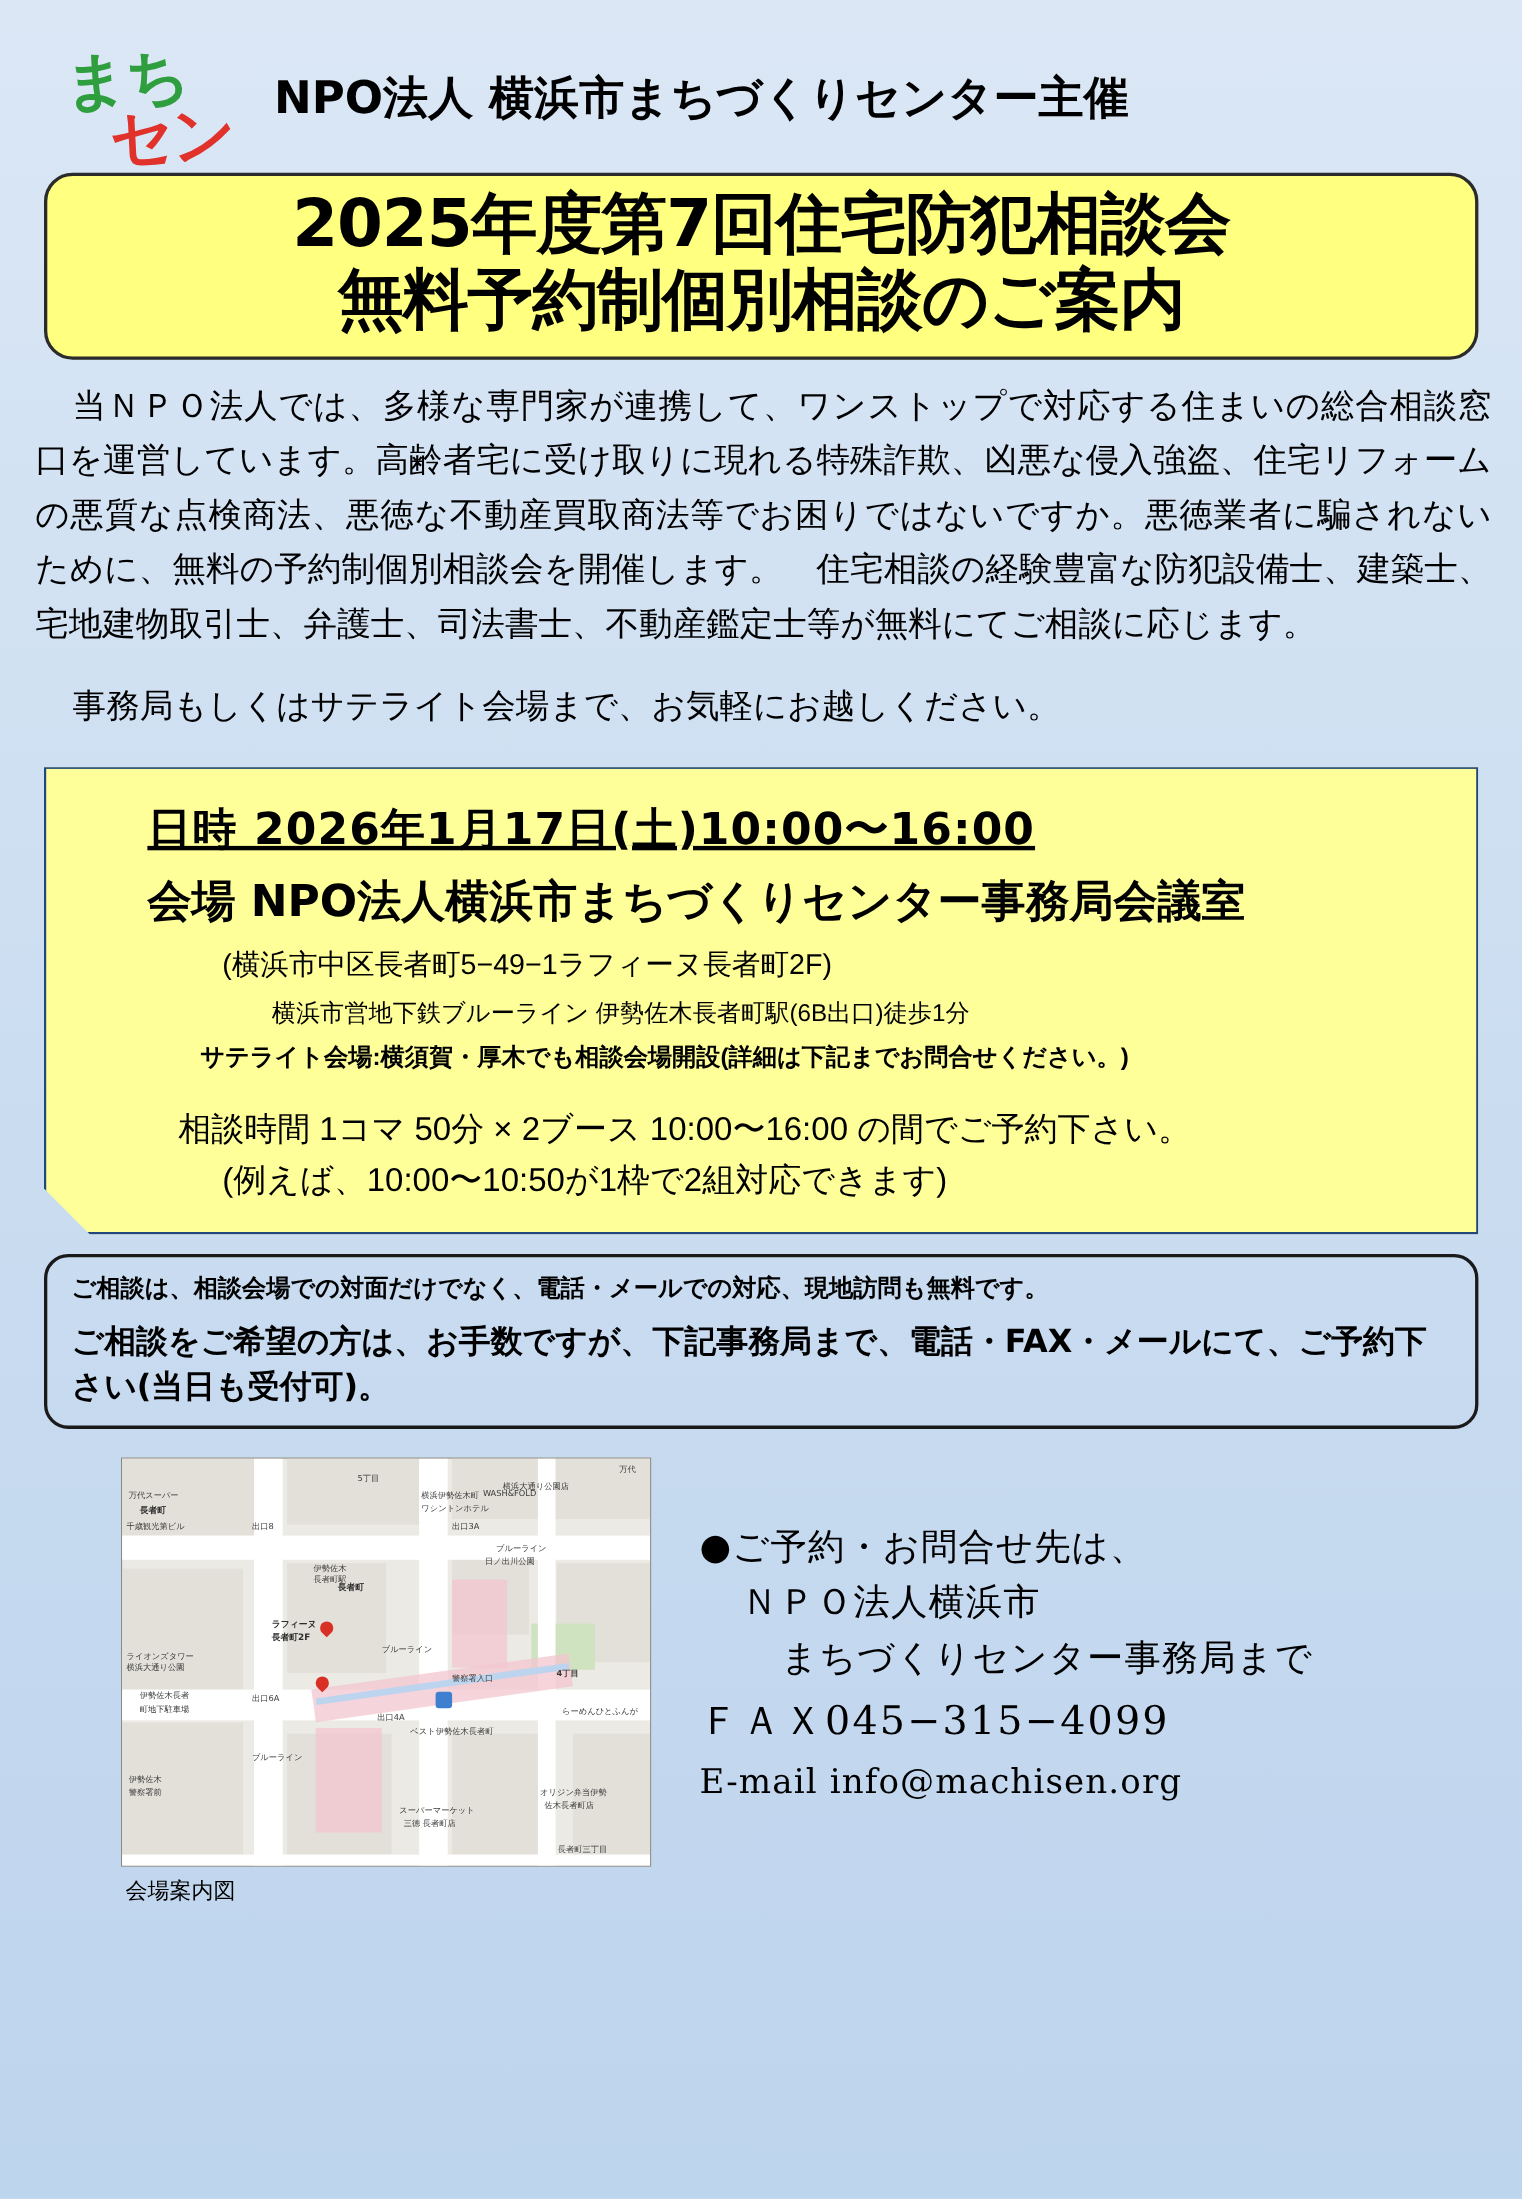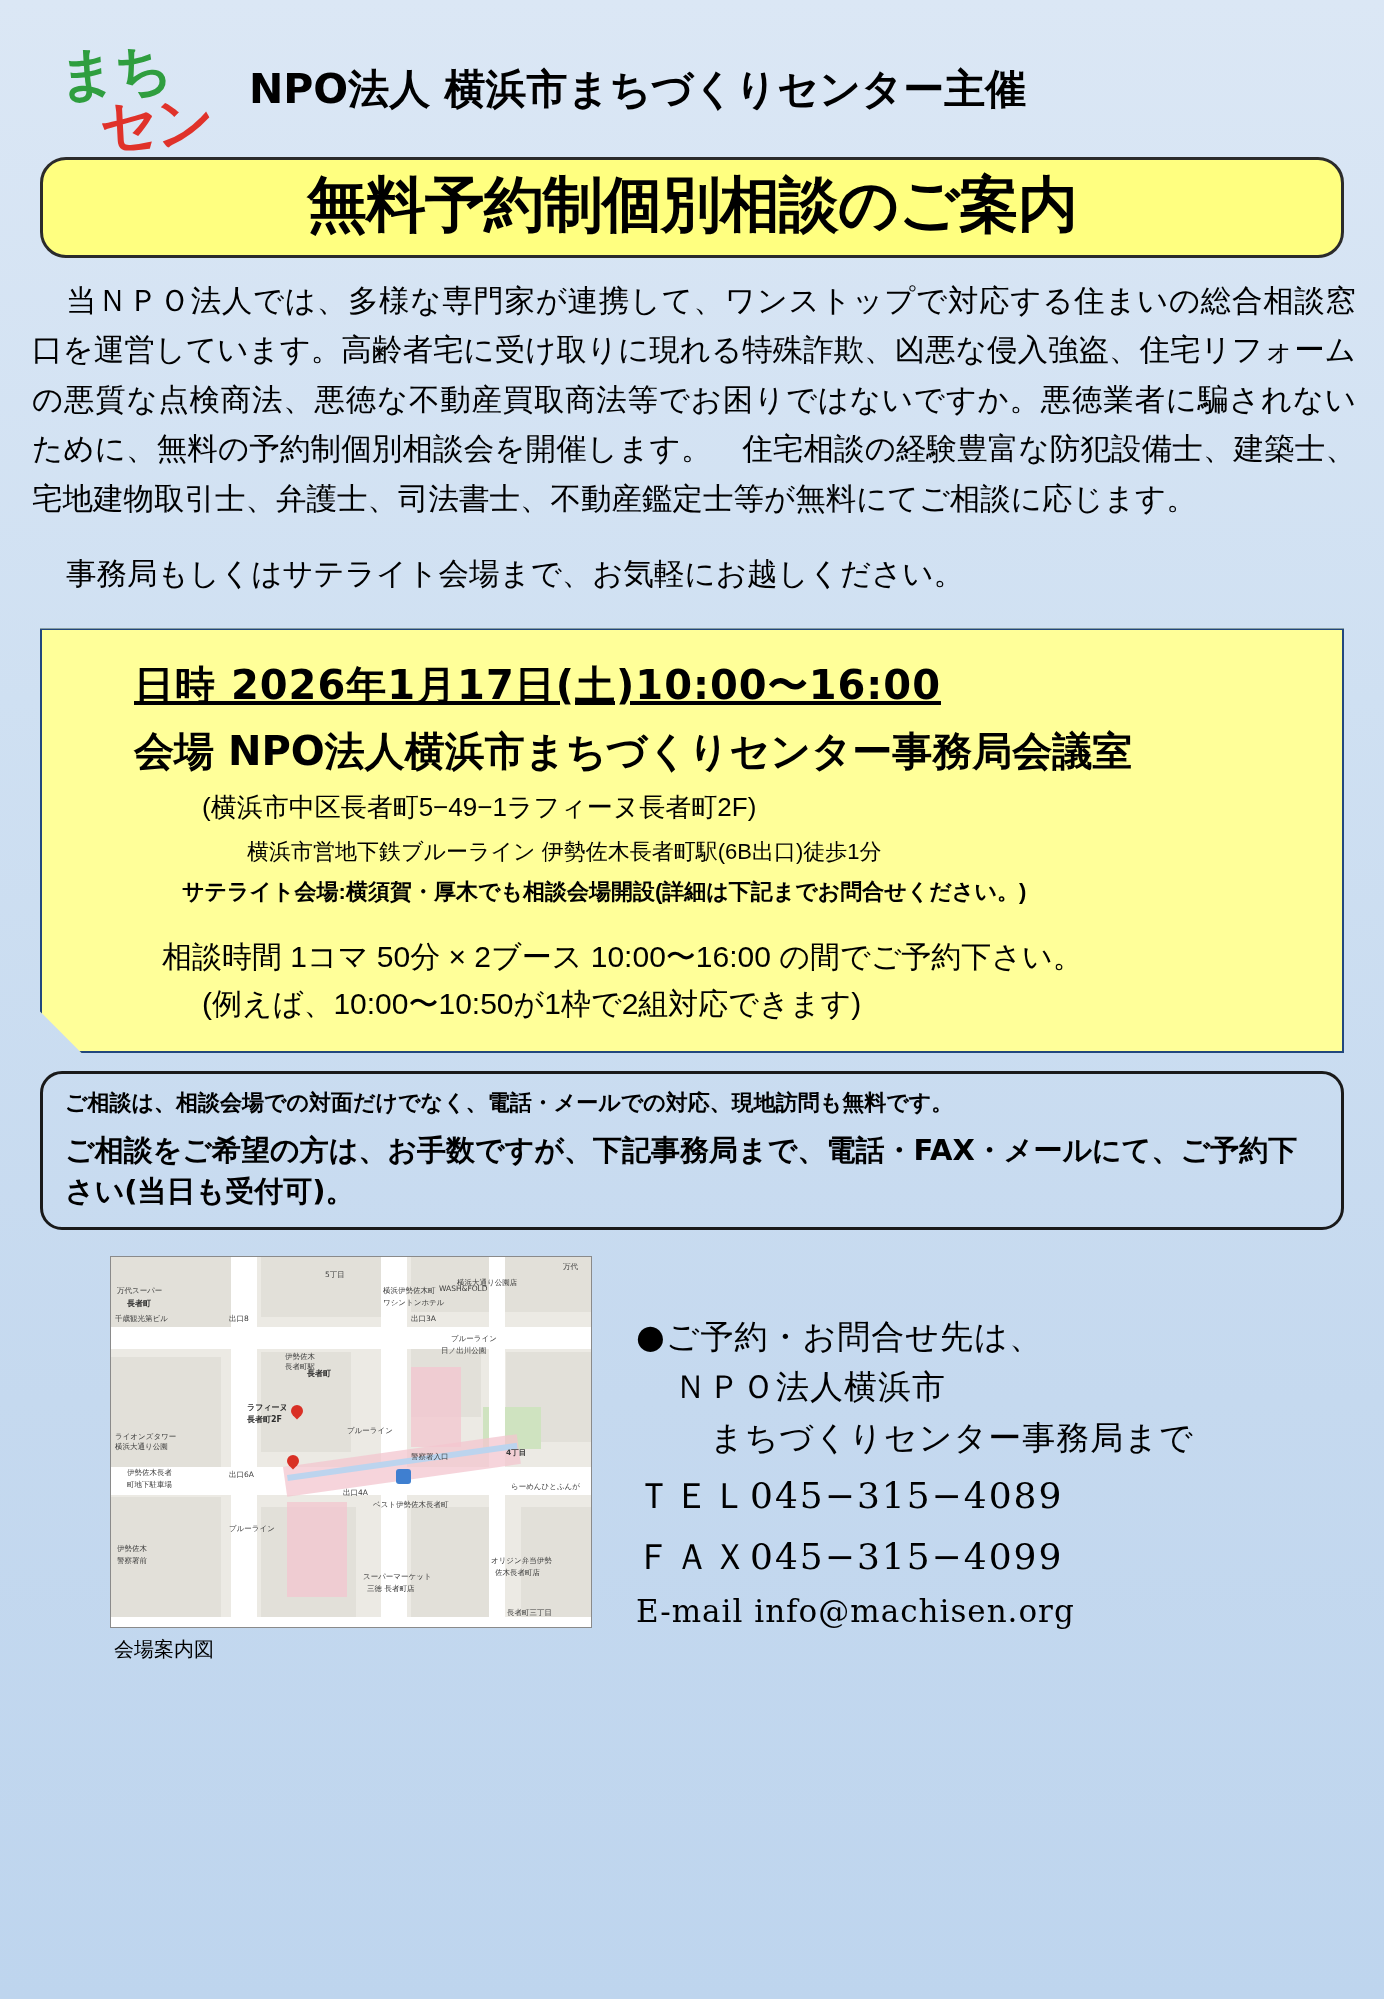--- a/index.html
+++ b/index.html
@@ -158,20 +158,21 @@
 
   <div class="header">
     <div class="logo">
       <div class="l1">まち</div>
       <div class="l2">セン</div>
     </div>
     <div class="host-title">NPO法人 横浜市まちづくりセンター主催</div>
   </div>
 
   <div class="title-box">
+    <div class="tline">2025年度第7回住宅防犯相談会</div>
     <div class="tline">無料予約制個別相談のご案内</div>
   </div>
 
   <div class="body-text">
     <p class="indent">当ＮＰＯ法人では、多様な専門家が連携して、ワンストップで対応する住まいの総合相談窓口を運営しています。高齢者宅に受け取りに現れる特殊詐欺、凶悪な侵入強盗、住宅リフォームの悪質な点検商法、悪徳な不動産買取商法等でお困りではないですか。悪徳業者に騙されないために、無料の予約制個別相談会を開催します。　住宅相談の経験豊富な防犯設備士、建築士、宅地建物取引士、弁護士、司法書士、不動産鑑定士等が無料にてご相談に応じます。</p>
     <p class="para2">事務局もしくはサテライト会場まで、お気軽にお越しください。</p>
   </div>
 
   <div class="info-box">
     <div class="row i-dt">日時 2026年1月17日(土)10:00〜16:00</div>
@@ -261,20 +262,19 @@
         <div class="lbl" style="left:395px;top:192px;font-weight:bold;">4丁目</div>
         <div class="lbl" style="left:396px;top:352px;">長者町三丁目</div>
       </div>
       <div class="map-cap">会場案内図</div>
     </div>
 
     <div class="contact">
       <div>●ご予約・お問合せ先は、</div>
       <div class="c-ind1">ＮＰＯ法人横浜市</div>
       <div class="c-ind2">まちづくりセンター事務局まで</div>
-      <div class="c-tel">ＴＥＬ045−315−4089</div>
       <div class="c-tel">ＦＡＸ045−315−4099</div>
       <div class="c-mail">E-mail  info@machisen.org</div>
     </div>
 
   </div>
 
 </div>
 
 </body></html>

